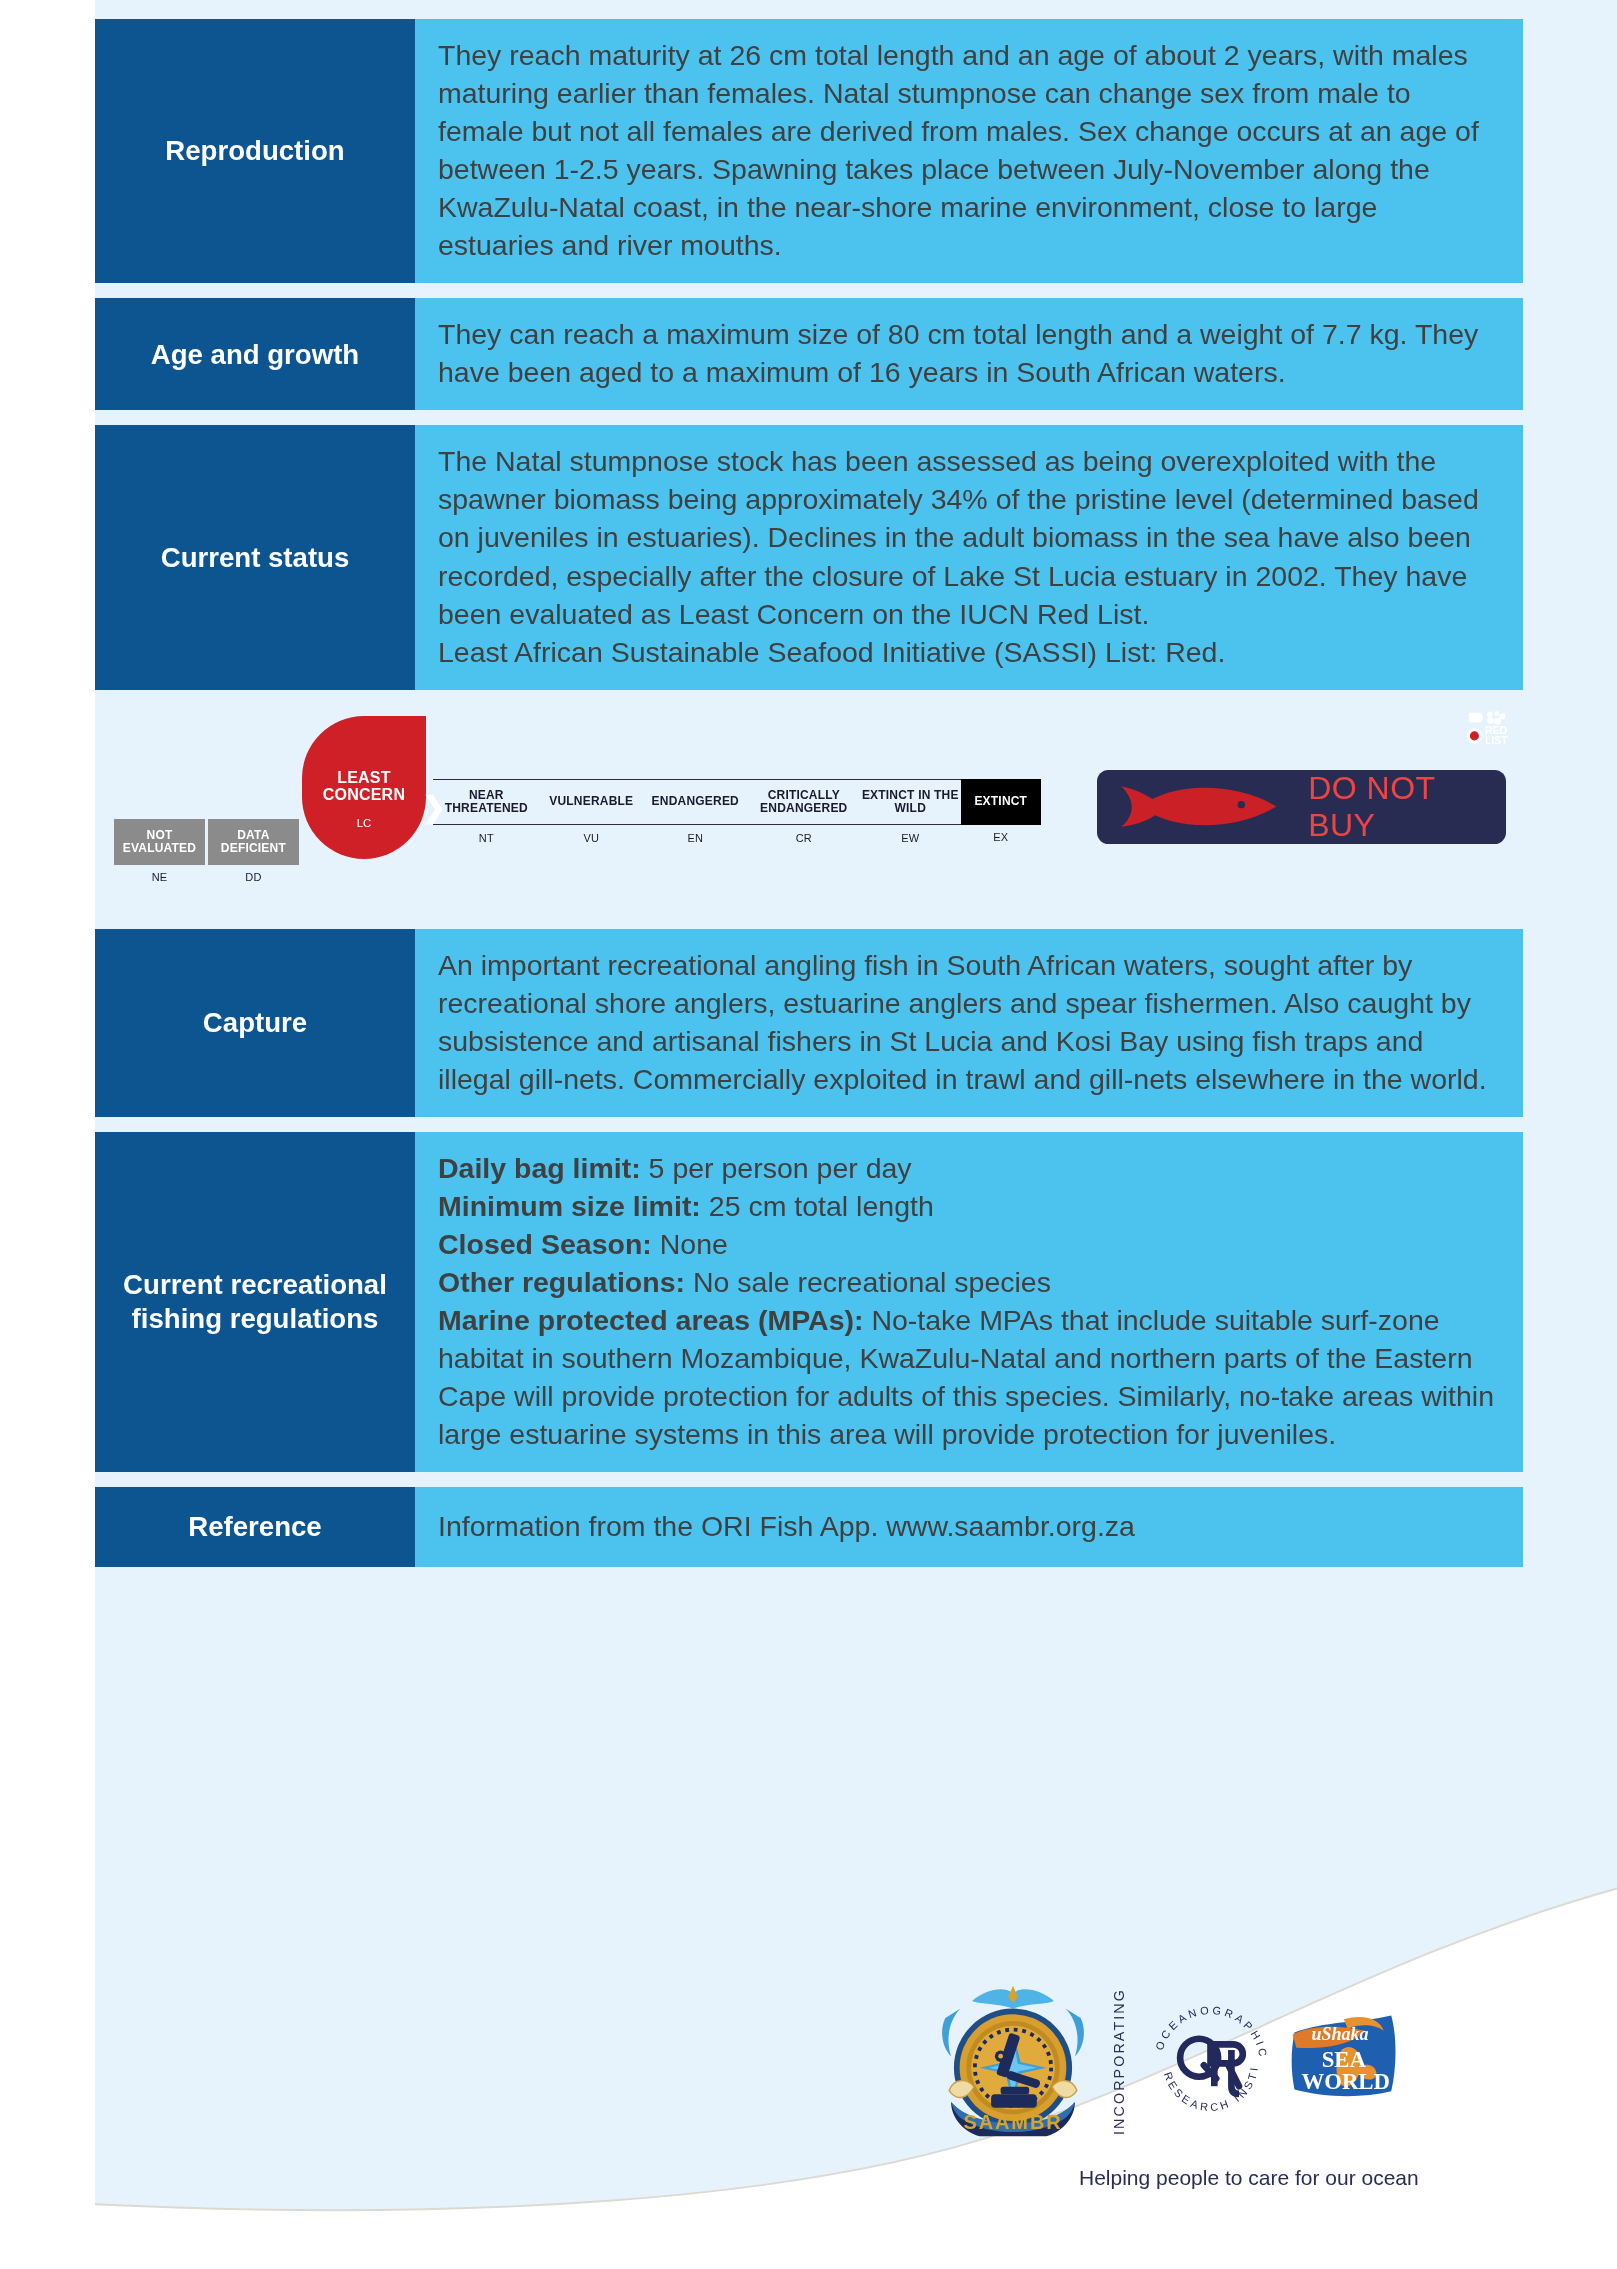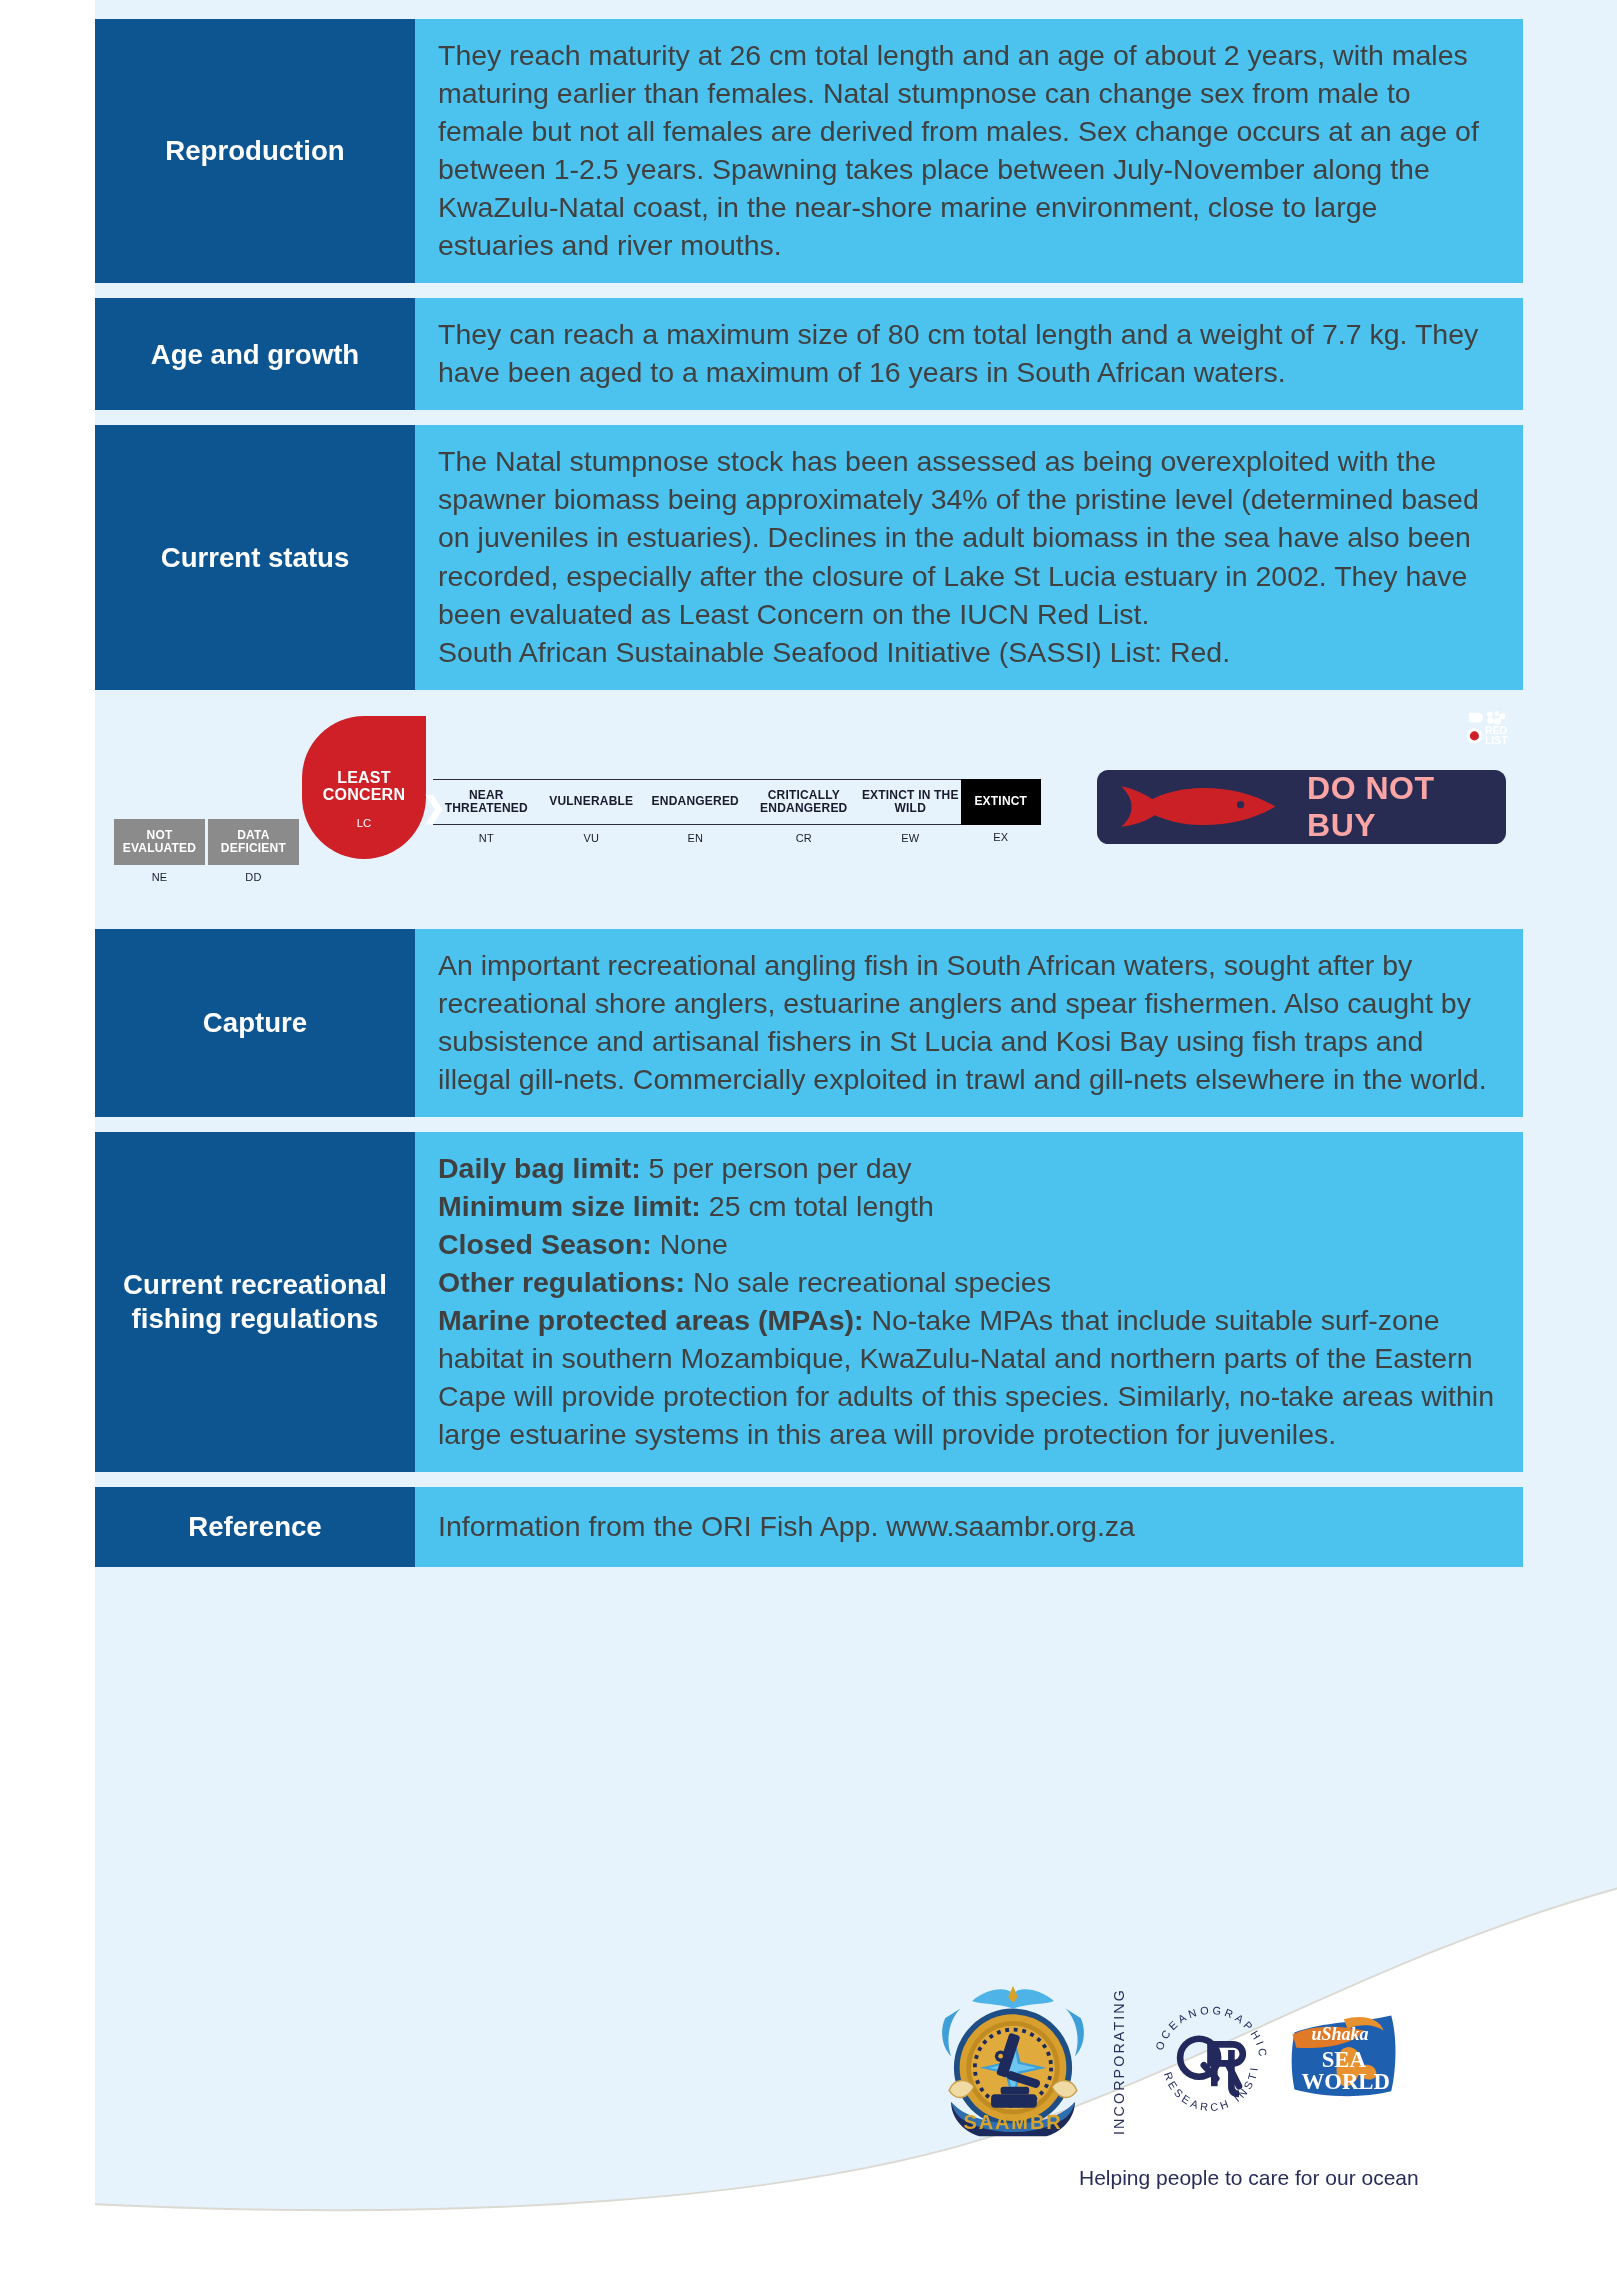--- a/index.html
+++ b/index.html
@@ -195,23 +195,23 @@
     width: 409px;
     height: 74px;
     background: #282c52;
     border-radius: 11.4px;
     display: flex;
     align-items: center;
     z-index: 15;
   }
   .dnb .fish { margin-left: 17px; }
   .dnb .dnb-text {
-    color: #fca5a5;
+    color: #ef4444;
     font-size: 32px;
-    font-weight: bold;
+    font-weight: normal;
     letter-spacing: 0.5px;
     margin-left: 13.3px;
   }
 
   
   .footer {
     position: absolute;
     left: 95px;
     top: 1959px;
     width: 1523px;
@@ -277,21 +277,21 @@
       <div class="label">Age and growth</div>
       <div class="body">
         <p>They can reach a maximum size of 80 cm total length and a weight of 7.7 kg. They have been aged to a maximum of 16 years in South African waters.</p>
       </div>
     </div>
 
     <div class="row">
       <div class="label">Current status</div>
       <div class="body">
         <p>The Natal stumpnose stock has been assessed as being overexploited with the spawner biomass being approximately 34% of the pristine level (determined based on juveniles in estuaries). Declines in the adult biomass in the sea have also been recorded, especially after the closure of Lake St Lucia estuary in 2002. They have been evaluated as Least Concern on the IUCN Red List.</p>
-        <p>South African Sustainable Seafood Initiative (SASSI) List: Red.</p>
+        <p>Least African Sustainable Seafood Initiative (SASSI) List: Red.</p>
       </div>
     </div>
 
     <div class="status-block">
 
       <div class="scale">
 
         <div class="cat gray" style="width:91px">
           <span>NOT EVALUATED</span>
           <span class="abbr">NE</span>

